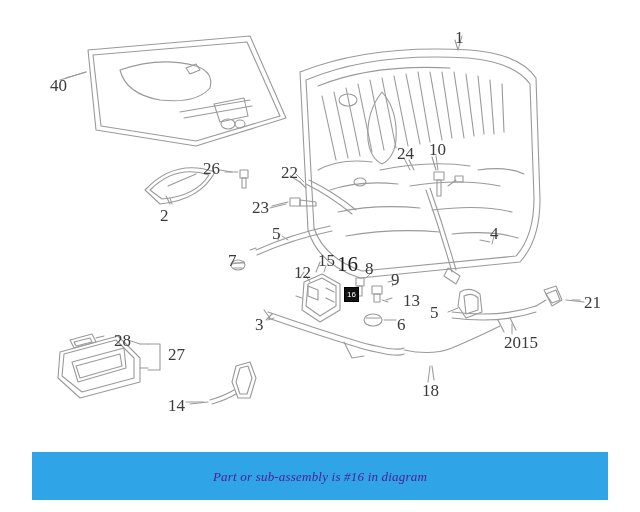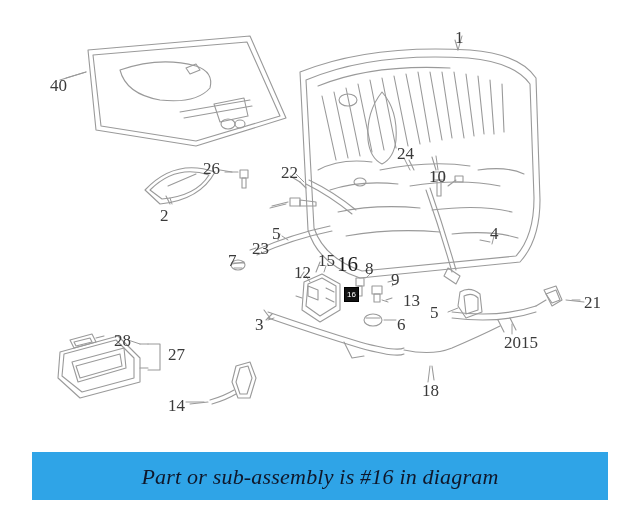--- a/index.html
+++ b/index.html
@@ -40,23 +40,23 @@
     top: 452px;
     width: 576px;
     height: 48px;
     background: #2fa4e7;
     display: flex;
     flex-direction: column;
     align-items: center;
     justify-content: center;
   }
   #caption-bar .line {
-    color: #0f172a;
+    color: #4c1d95;
     font-family: "Liberation Serif", serif;
-    font-size: 22px;
+    font-size: 13px;
     line-height: 21px;
     font-style: italic;
     letter-spacing: 0.2px;
   }
   .marker-box {
     position: absolute;
     width: 13px;
     height: 13px;
     background: #111111;
     border: 1px solid #000000;
@@ -274,23 +274,23 @@
         <path d="M186 402 L204 402"></path>
       </g>
     </g>
   </svg>
 
   <div class="callout" style="left:50px; top:76px;">40</div>
   <div class="callout" style="left:455px; top:28px;">1</div>
   <div class="callout" style="left:203px; top:159px;">26</div>
   <div class="callout" style="left:281px; top:163px;">22</div>
   <div class="callout" style="left:397px; top:144px;">24</div>
-  <div class="callout" style="left:429px; top:140px;margin-top:27px;">10</div>
+  <div class="callout" style="left:429px; top:140px;">10</div>
   <div class="callout" style="left:160px; top:206px;">2</div>
-  <div class="callout" style="left:252px; top:198px;margin-top:41px;">23</div>
+  <div class="callout" style="left:252px; top:198px;">23</div>
   <div class="callout" style="left:490px; top:224px;">4</div>
   <div class="callout" style="left:272px; top:224px;">5</div>
   <div class="callout" style="left:228px; top:251px;">7</div>
   <div class="callout" style="left:318px; top:251px;">15</div>
   <div class="callout big" style="left:337px; top:252px;">16</div>
   <div class="callout" style="left:365px; top:259px;">8</div>
   <div class="callout" style="left:391px; top:270px;">9</div>
   <div class="callout" style="left:294px; top:263px;">12</div>
   <div class="callout" style="left:403px; top:291px;">13</div>
   <div class="callout" style="left:584px; top:293px;">21</div>

